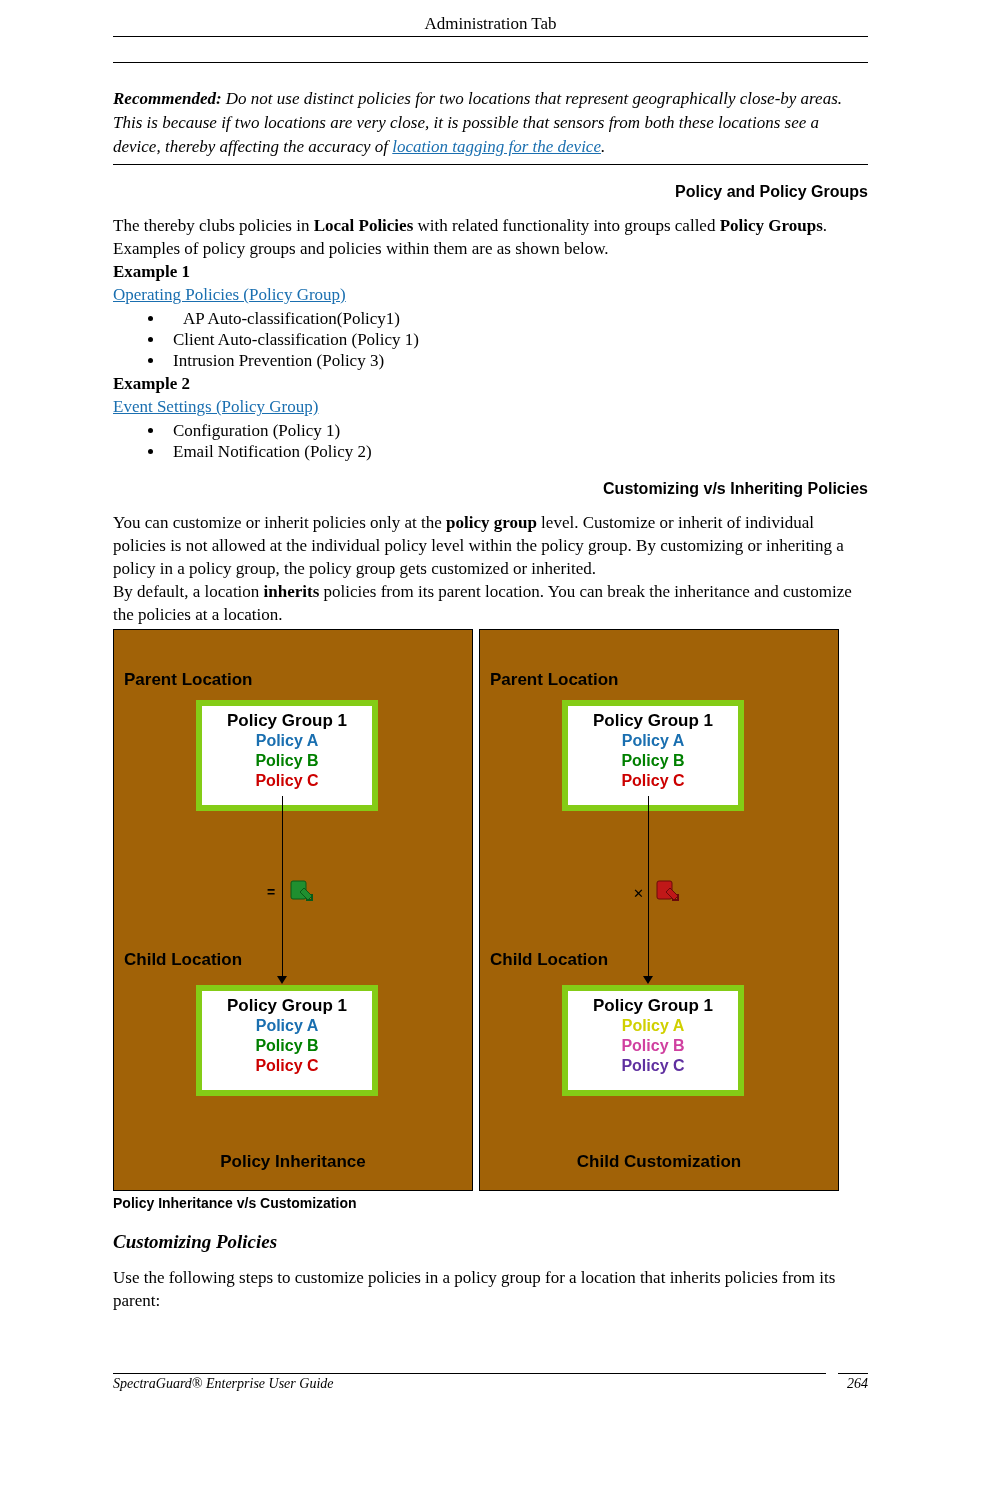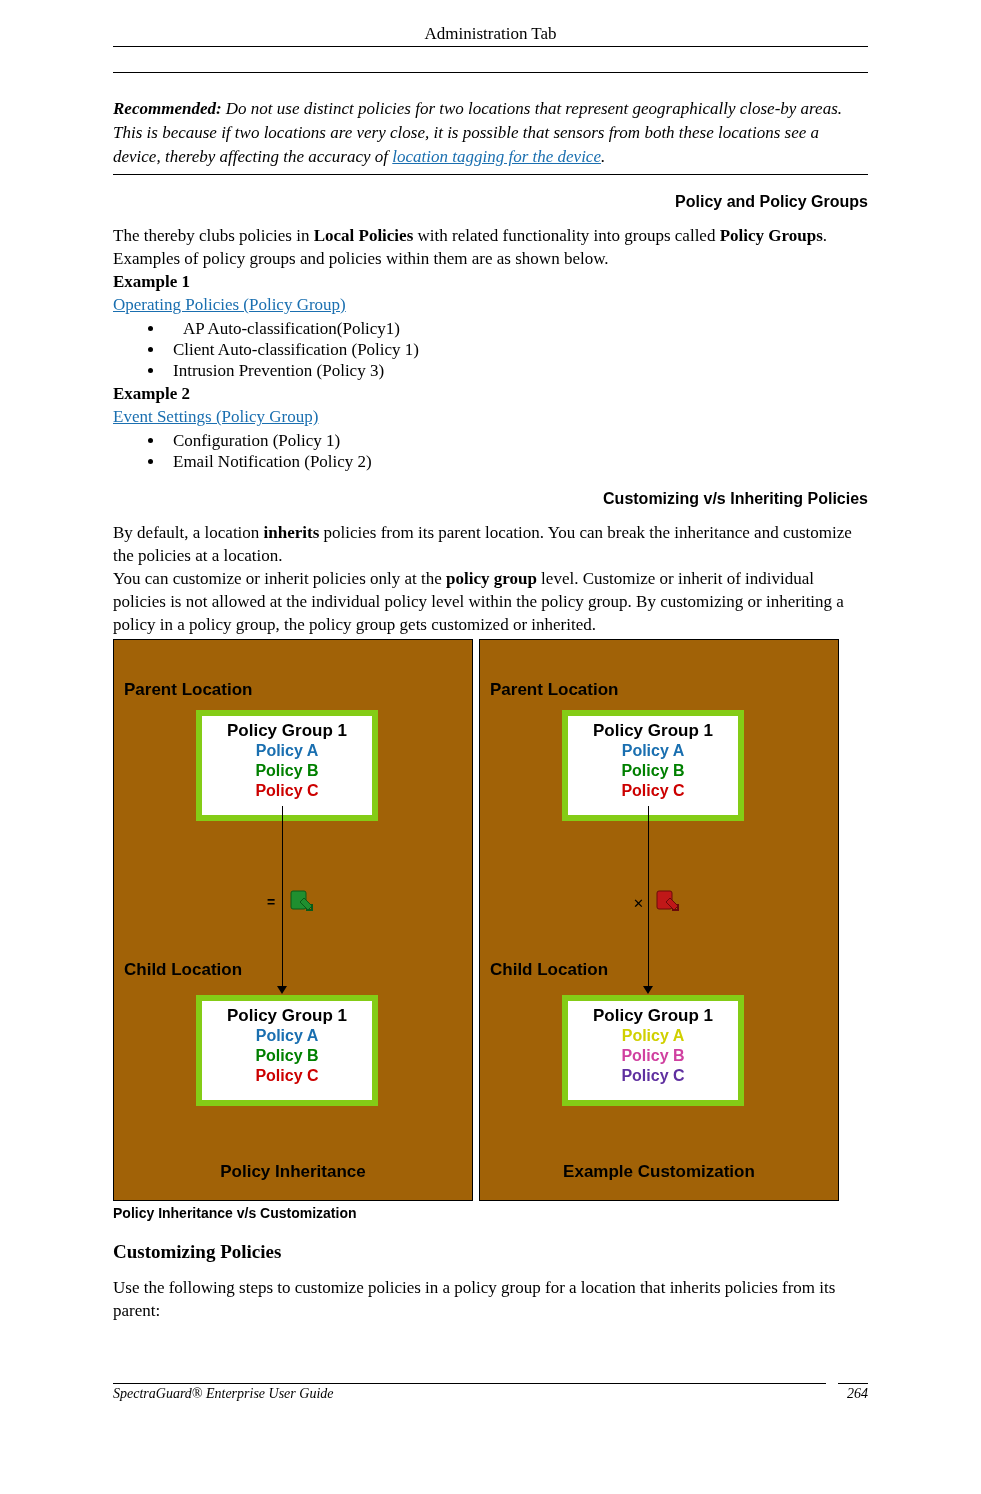--- a/index.html
+++ b/index.html
@@ -5,21 +5,21 @@
     body {
       font-family: 'Palatino Linotype', 'Book Antiqua', Palatino, serif;
       font-size: 17px;
       margin: 0;
       padding: 0;
       color: #000;
       background: #fff;
     }
     .page {
       width: 785px;
-      margin: 16px auto;
+      margin: 6px auto;
       padding: 0 15px;
       box-sizing: border-box;
     }
     .header-title {
       text-align: center;
       font-size: 17px;
       padding-top: 8px;
       padding-bottom: 2px;
     }
     .header-rule {
@@ -130,20 +130,21 @@
     }
     .figure-caption {
       font-family: Verdana, Arial, sans-serif;
       font-weight: bold;
       font-size: 14px;
       margin-top: 4px;
     }
     .subsection-heading {
       font-family: 'Palatino Linotype', 'Book Antiqua', Palatino, serif;
       font-weight: bold;
+      font-style: italic;
       font-size: 19px;
       margin-top: 20px;
       margin-bottom: 14px;
     }
     .footer {
       margin-top: 60px;
     }
     .footer-rule-container {
       display: flex;
       align-items: center;
@@ -206,24 +207,24 @@
   <div class="body-text example-label">Example 2</div>
   <div class="body-text"><a href="#" class="link">Event Settings (Policy Group)</a></div>
   <ul class="policy-list">
     <li>Configuration (Policy 1)</li>
     <li>Email Notification (Policy 2)</li>
   </ul>
 
   <div class="section-heading">Customizing v/s Inheriting Policies</div>
 
   <div class="body-text">
+    <span>You can customize or inherit policies only at the </span><b>policy group</b><span> level. Customize or inherit of individual policies is not allowed at the individual policy level within the policy group. By customizing or inheriting a policy in a policy group, the policy group gets customized or inherited.</span>
+  </div>
+  <div class="body-text">
     <span>By default, a location </span><b>inherits</b><span> policies from its parent location. You can break the inheritance and customize the policies at a location.</span>
-  </div>
-  <div class="body-text">
-    <span>You can customize or inherit policies only at the </span><b>policy group</b><span> level. Customize or inherit of individual policies is not allowed at the individual policy level within the policy group. By customizing or inheriting a policy in a policy group, the policy group gets customized or inherited.</span>
   </div>
 
   <div class="diagram-container">
 
     <div class="diagram-panel">
       <div class="dp-label" style="left:10px; top:40px;">Parent Location</div>
       <div class="dp-box" style="left:82px; top:70px; width:170px; height:95px;">
         <div class="group-title">Policy Group 1</div>
         <div style="color:#1a6fb0">Policy A</div>
         <div style="color:#008000">Policy B</div>
@@ -267,21 +268,21 @@
           <path d="M 20 22 L 26 22 L 26 16" fill="none" stroke="#6a0a0a" stroke-width="2"></path>
         </svg>
       </div>
       <div class="dp-label" style="left:10px; top:320px;">Child Location</div>
       <div class="dp-box" style="left:82px; top:355px; width:170px; height:95px;">
         <div class="group-title">Policy Group 1</div>
         <div style="color:#d0d000">Policy A</div>
         <div style="color:#d040a0">Policy B</div>
         <div style="color:#6030a0">Policy C</div>
       </div>
-      <div class="dp-caption">Example Customization</div>
+      <div class="dp-caption">Child Customization</div>
     </div>
   </div>
 
   <div class="figure-caption">Policy Inheritance v/s Customization</div>
 
   <div class="subsection-heading">Customizing Policies</div>
   <div class="body-text">Use the following steps to customize policies in a policy group for a location that inherits policies from its parent:</div>
 
   <div class="footer">
     <div class="footer-rule-container">

